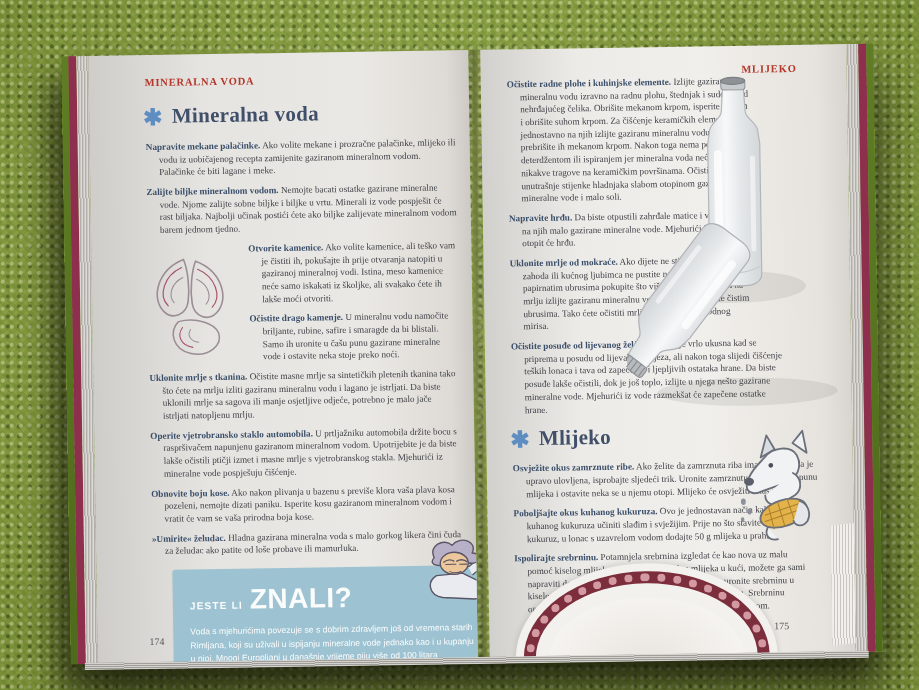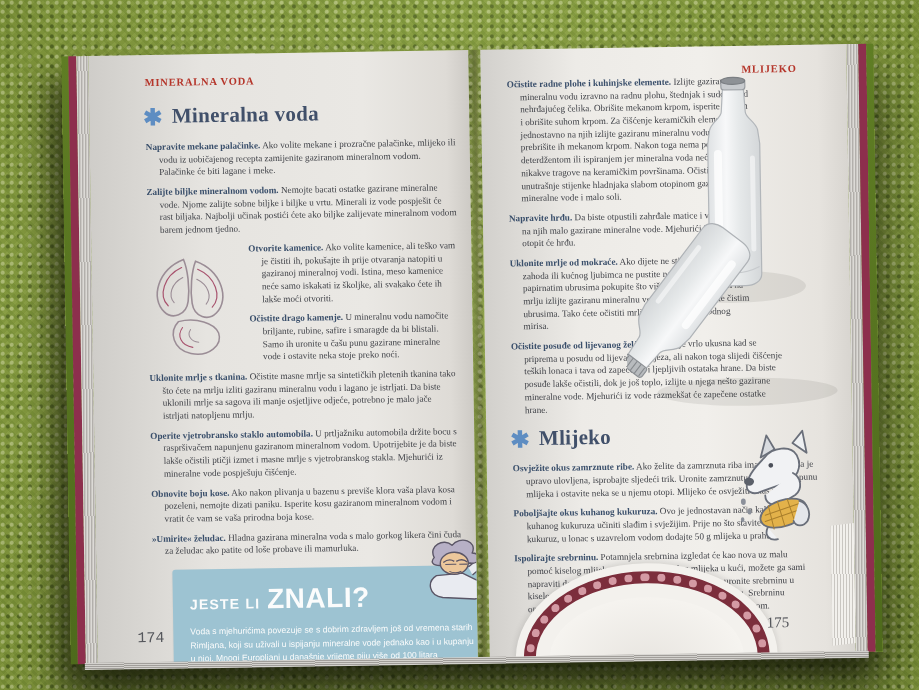--- a/index.html
+++ b/index.html
@@ -38,27 +38,27 @@
   .kicker-right{text-align:right;padding-right:16px;}
   .section-title{margin:16px 0 10px -2px;font-size:21px;font-weight:bold;color:#41506a;letter-spacing:.3px;}
   .section-title .snow{color:#5e8dc2;font-size:23px;vertical-align:-2px;margin-right:9px;}
   .tip{font-size:9.2px;line-height:1.38;color:#3f4147;margin:0 0 7px 0;padding-left:13px;text-indent:-13px;}
   .tip b{color:#3a4f6b;}
   .oyster-wrap{float:left;width:112px;height:118px;margin:2px 12px 2px -10px;}
 
   .knowbox{position:relative;margin:12px 0 0 20px;width:286px;background:#9dc3d2;border-radius:3px;
     padding:15px 17px 13px;color:#fbfcfc;font-family:"Liberation Sans",sans-serif;
     box-shadow:0 1px 2px rgba(0,0,0,.08);}
-  .knowbox .kb-prefix{font-size:14px;font-weight:bold;letter-spacing:1.2px;}
+  .knowbox .kb-prefix{font-size:10px;font-weight:bold;letter-spacing:1.2px;}
   .knowbox .kb-title{font-size:28px;font-weight:bold;letter-spacing:.5px;margin-left:7px;}
   .knowbox .kb-body{margin-top:9px;font-size:8.6px;line-height:1.6;}
   .kb-prof{position:absolute;top:-30px;right:-4px;width:78px;height:74px;}
 
-  .pageno{position:absolute;font-size:15px;color:#55575c;}
-  .pageno-left{left:40px;bottom:16px;font-family:Liberation Mono, monospace;}
+  .pageno{position:absolute;font-size:10px;color:#55575c;}
+  .pageno-left{left:52px;bottom:16px;}
   .pageno-right{right:66px;bottom:22px;}
 
   
   .rp-inner{position:absolute;inset:0;padding:18px 34px 0 26px;}
   .rp-col{width:243px;}
   .bottles{position:absolute;top:26px;right:4px;width:220px;height:336px;}
   .rp-title{margin:10px 0 9px -2px;}
   .rp-sil{width:262px;}
   .dog{position:absolute;top:384px;right:24px;width:92px;height:120px;}
   .plate{position:absolute;left:26px;bottom:-96px;width:262px;height:188px;border-radius:50%;

